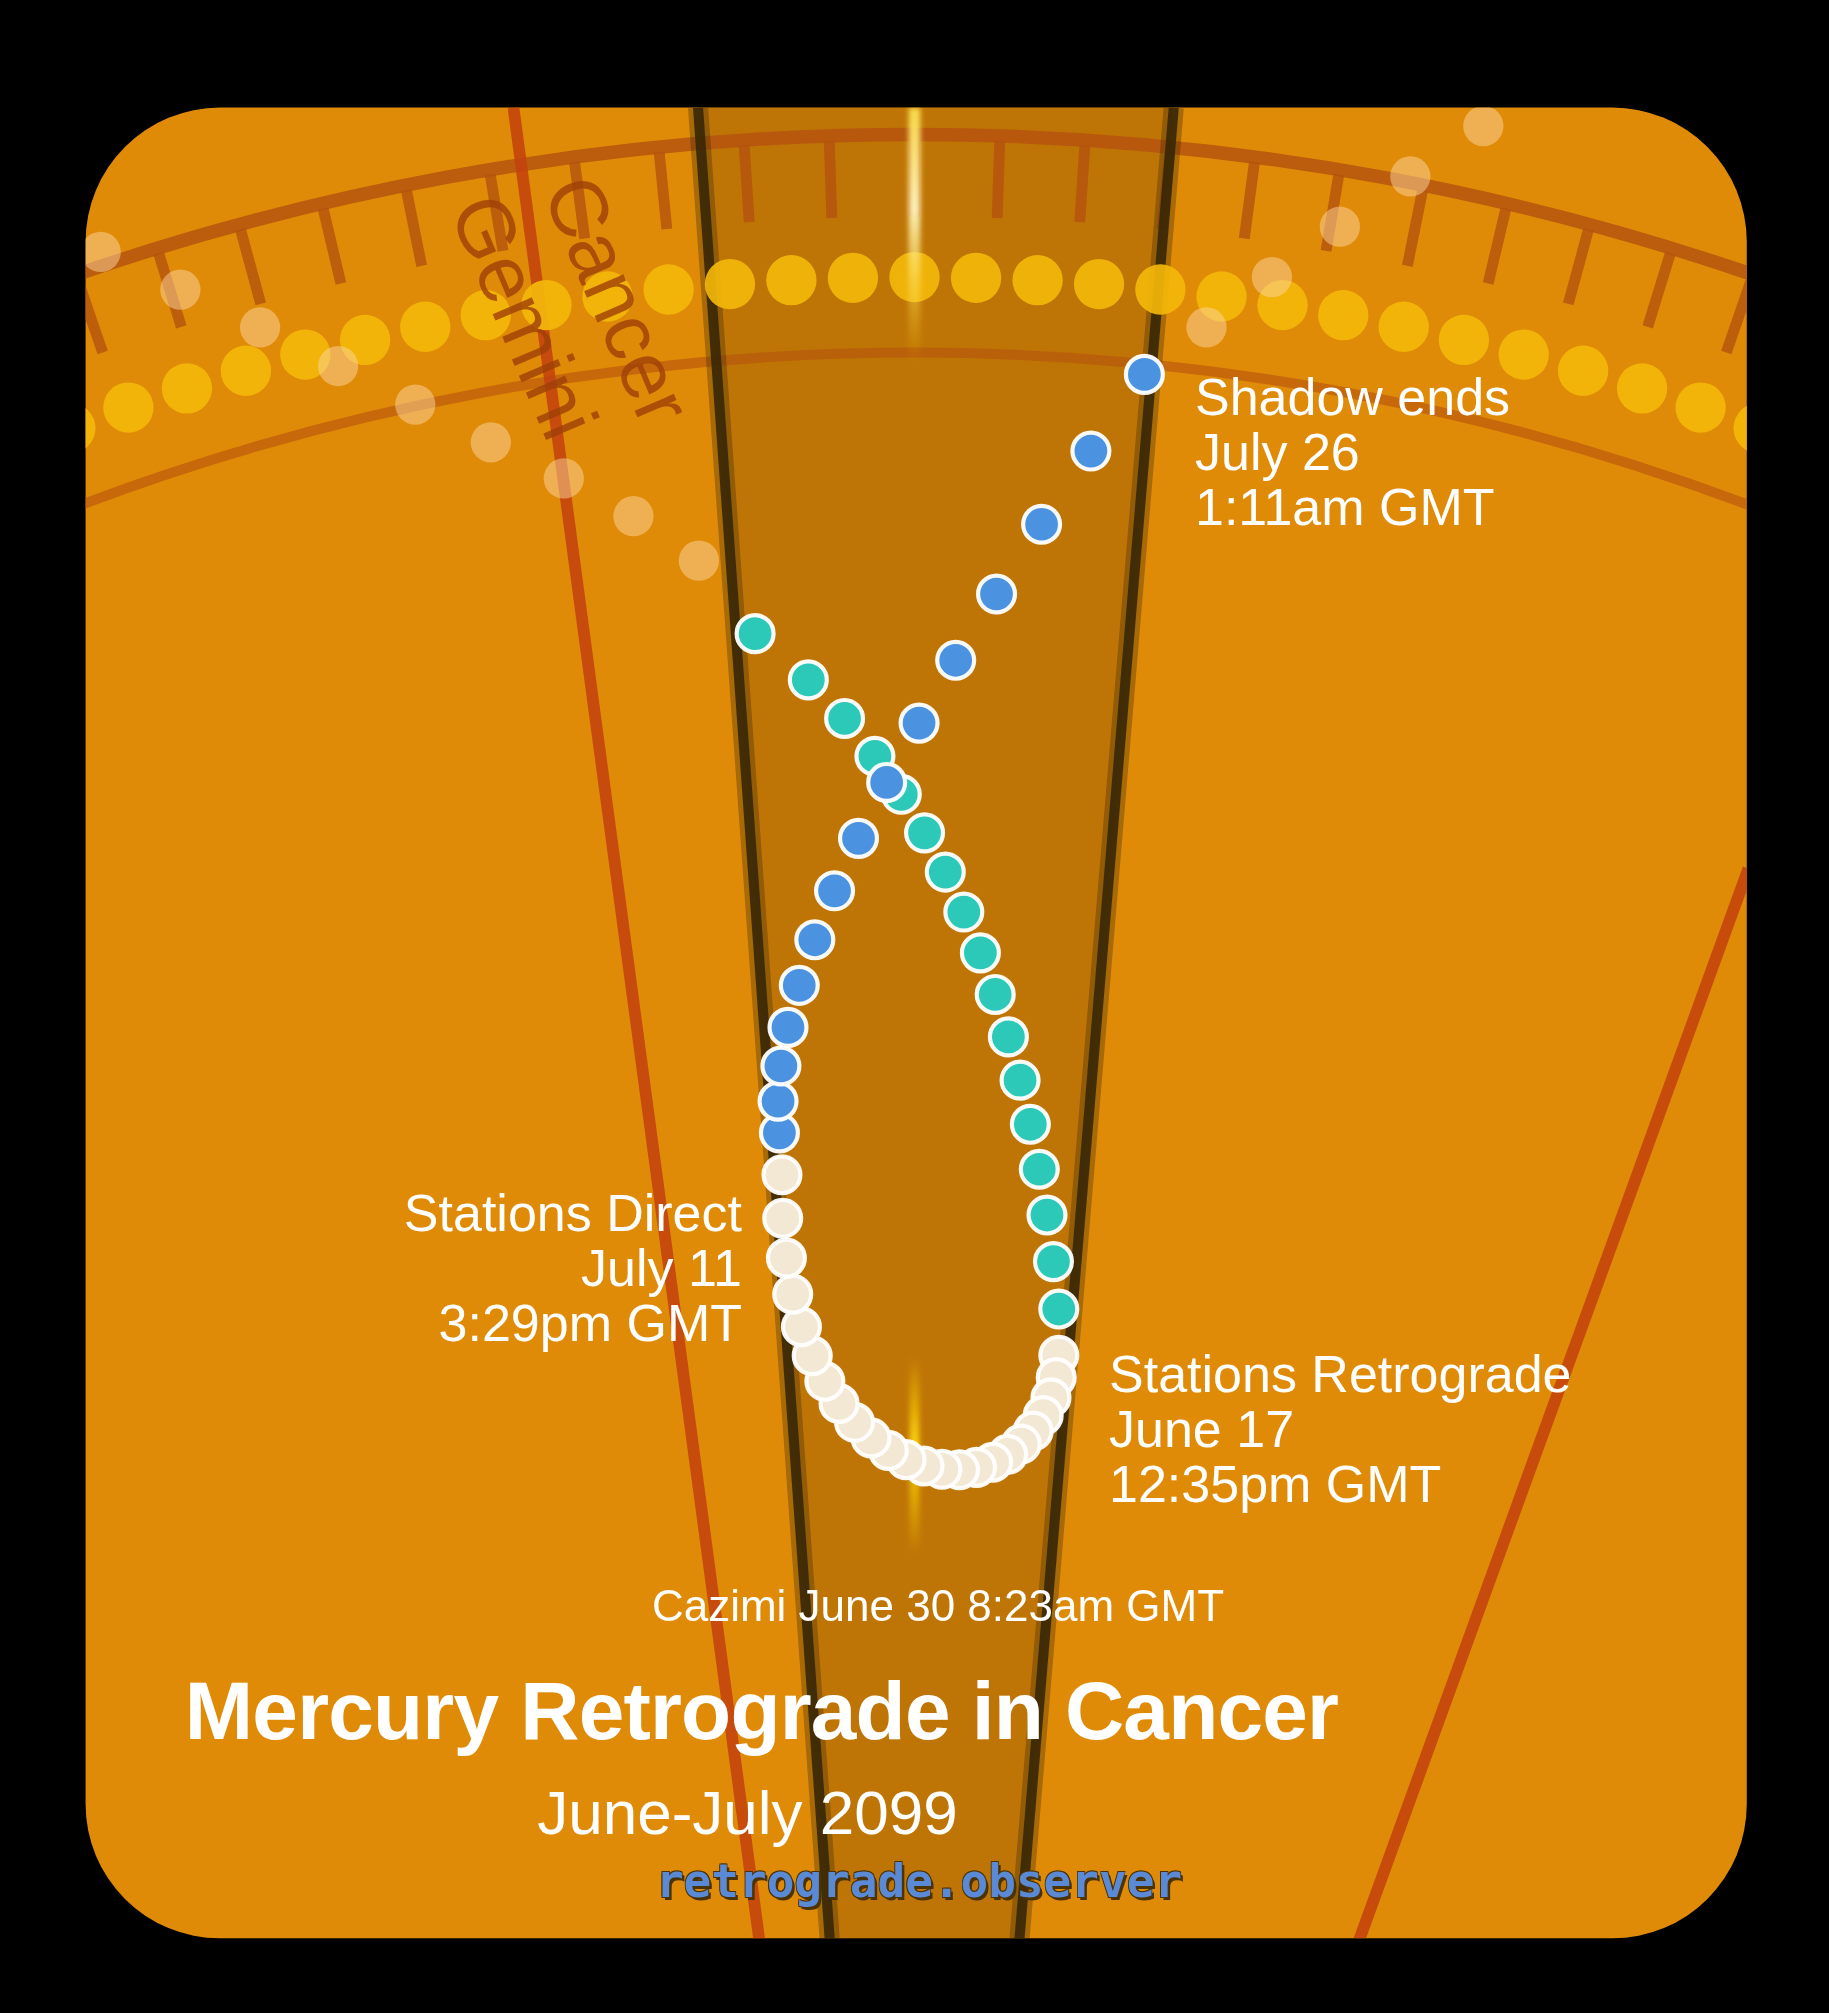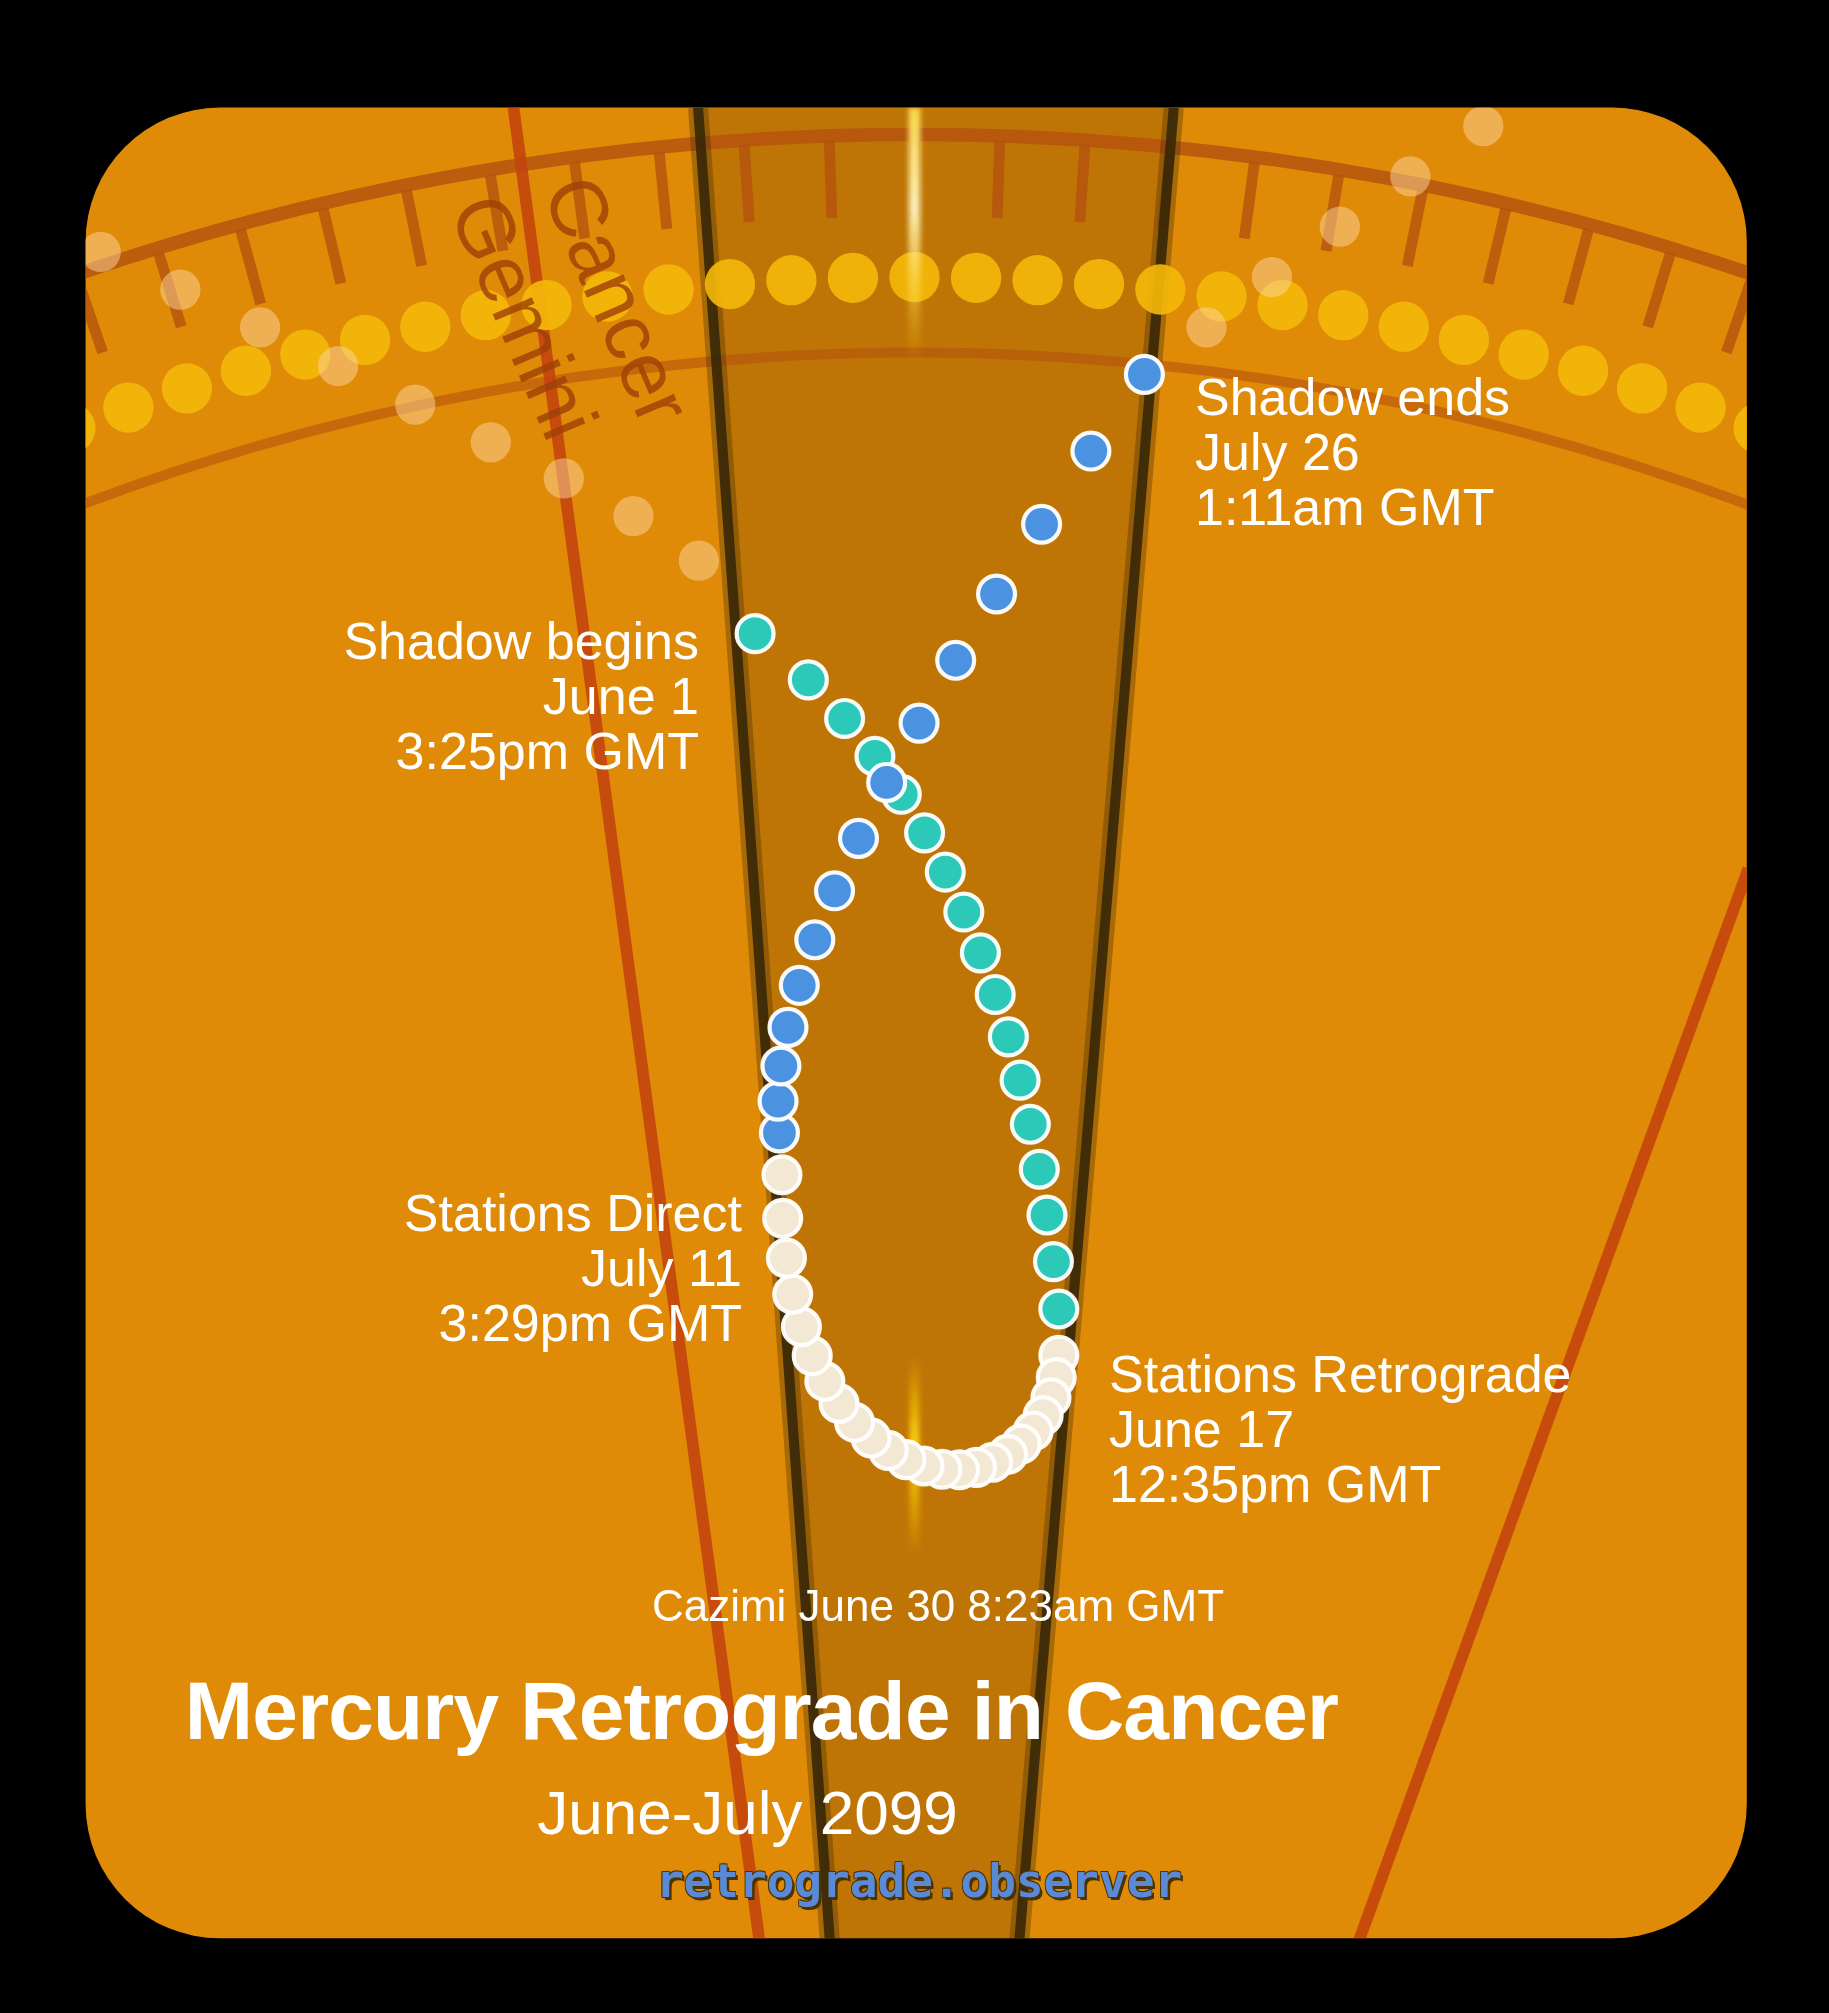--- a/index.html
+++ b/index.html
@@ -204,23 +204,20 @@
           <circle cx="1597" cy="270" r="24" fill="rgba(252,214,158,0.5)"></circle>
           <circle cx="1681" cy="210" r="24" fill="rgba(252,214,158,0.5)"></circle>
           <circle cx="1768" cy="150" r="24" fill="rgba(252,214,158,0.5)"></circle>
         </g>
     </g>
   </svg>
 
   <div class="txt align-l" id="shadow-ends">Shadow ends
 July 26
 1:11am GMT</div>
-  <div class="txt align-r" id="shadow-begins">Shadow begins
-June 1
-3:25pm GMT</div>
   <div class="txt align-r" id="stations-direct">Stations Direct
 July 11
 3:29pm GMT</div>
   <div class="txt align-l" id="stations-retrograde">Stations Retrograde
 June 17
 12:35pm GMT</div>
 
   <div class="txt" id="cazimi-line-label">Cazimi June 30 8:23am GMT</div>
   <div class="txt" id="main-title">Mercury Retrograde in Cancer</div>
   <div class="txt" id="subtitle">June-July 2099</div>

